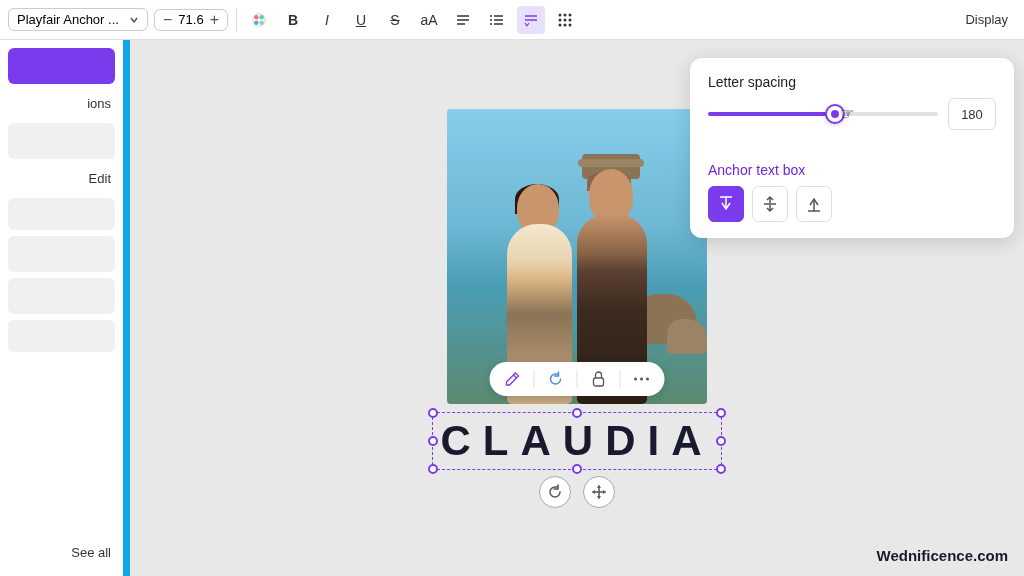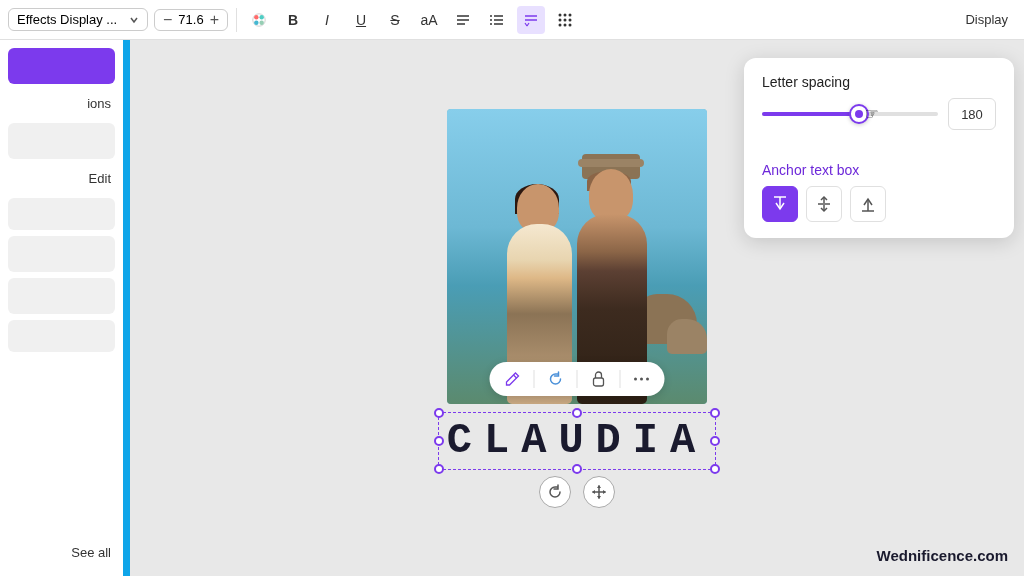--- a/index.html
+++ b/index.html
@@ -327,21 +327,21 @@
       position: relative;
       display: inline-block;
     }
     .text-selection-box {
       border: 1.5px dashed #7c3aed;
       padding: 4px 8px;
       position: relative;
       display: inline-block;
     }
     .text-claudia {
-      font-family: Liberation Mono, monospace;
+      font-family: Liberation Sans, sans-serif;
       font-size: 42px;
       font-weight: 700;
       letter-spacing: 12px;
       color: #1a1a2e;
       text-transform: uppercase;
     }
     .selection-handle {
       position: absolute;
       width: 10px;
       height: 10px;
@@ -387,21 +387,21 @@
       font-size: 15px;
       font-weight: 700;
       color: #1a1a2e;
     }
 
     
     .spacing-panel {
       position: absolute;
       top: 18px;
       right: 10px;
-      width: 270px;
+      width: 324px;
       background: #fff;
       border-radius: 12px;
       box-shadow: 0 4px 20px rgba(0,0,0,0.15);
       padding: 16px 18px;
       display: flex;
       flex-direction: column;
       gap: 16px;
       z-index: 100;
     }
     .panel-section-label {
@@ -494,21 +494,21 @@
       background: #7c3aed;
       border-color: #7c3aed;
       color: #fff;
     }
   </style>
 </head>
 <body>
 
 <div class="toolbar">
   <div class="font-selector">
-    <span class="font-name">Effects Display ...</span>
+    <span class="font-name">Playfair Anchor ...</span>
     <svg width="10" height="10" viewBox="0 0 10 10">
         <path d="M2 3 L5 7 L8 3" stroke="#555" stroke-width="1.5" fill="none"></path>
       </svg>
   </div>
   <div class="font-size-ctrl">
     <button class="size-btn">−</button>
     <span>71.6</span>
     <button class="size-btn">+</button>
   </div>
   <div class="toolbar-divider"></div>

